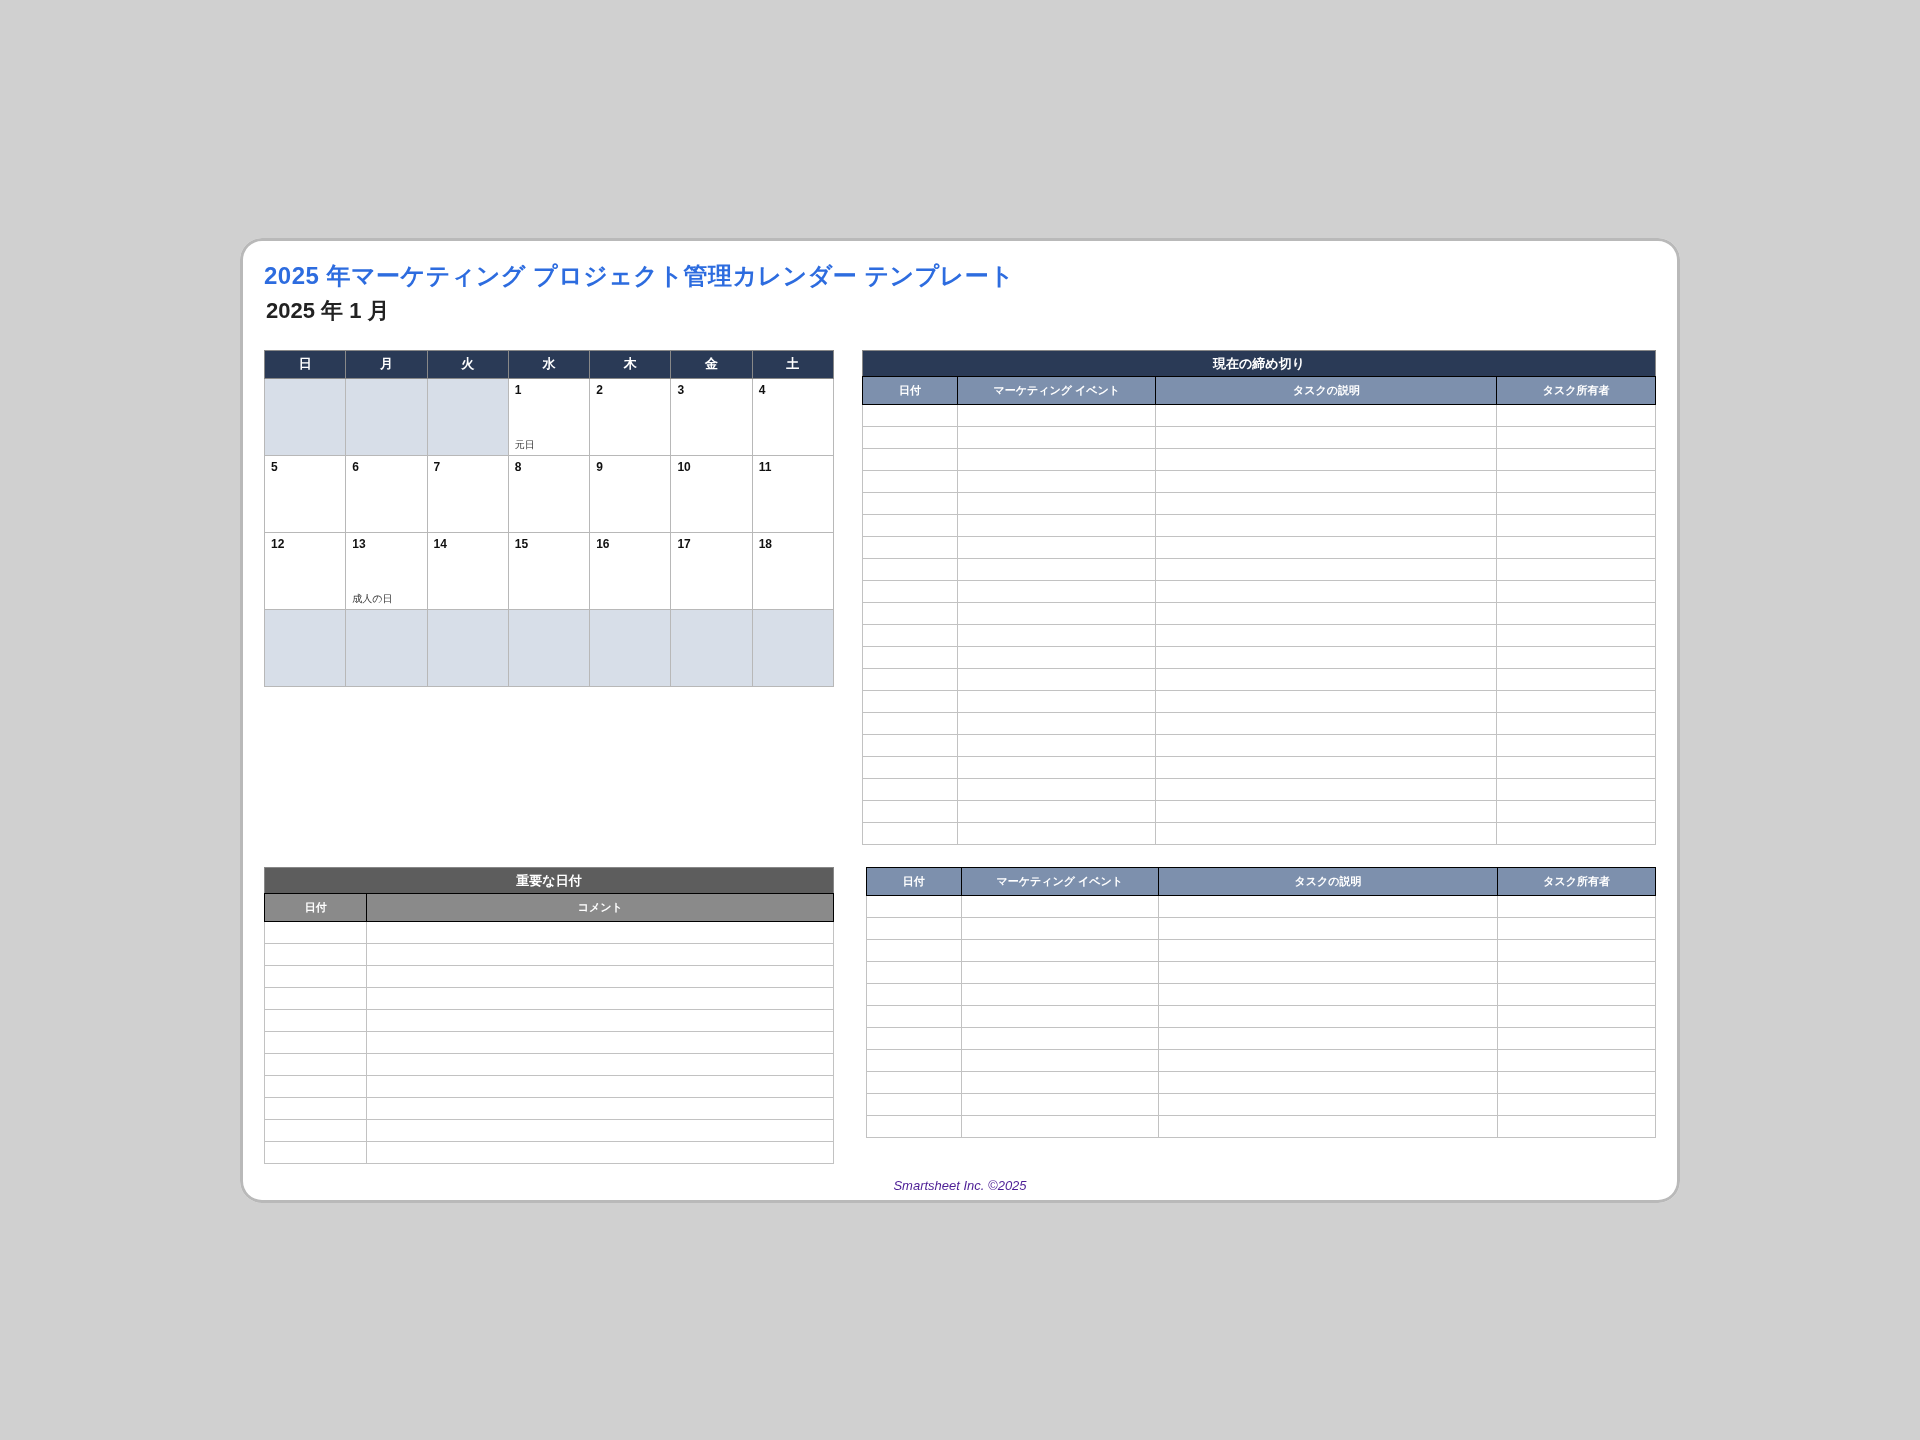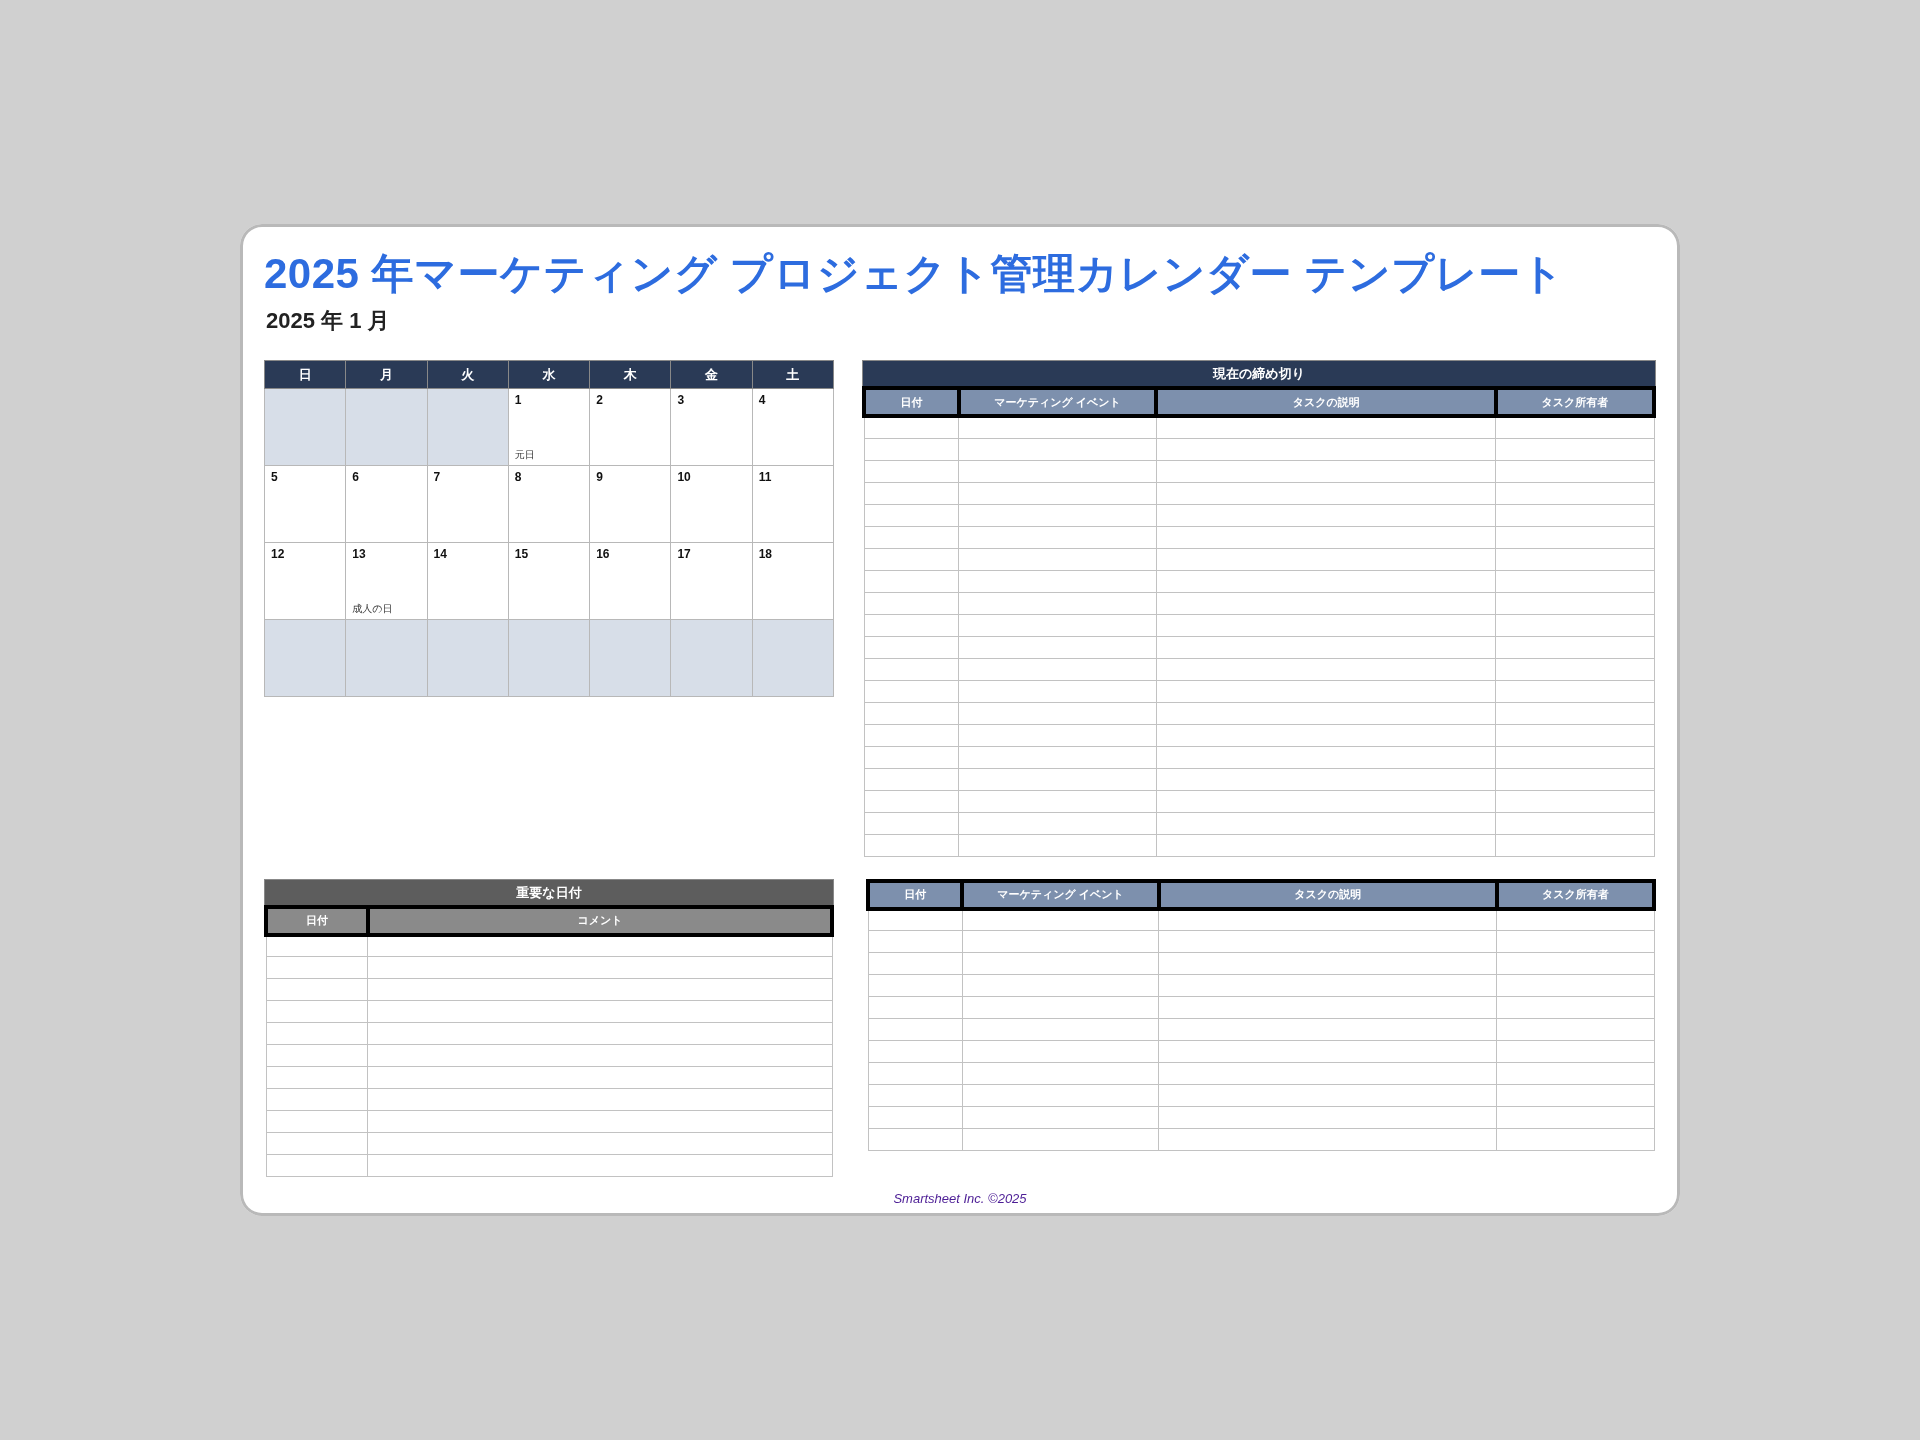--- a/index.html
+++ b/index.html
@@ -15,21 +15,21 @@
   .page {
     width: 1440px;
     background: #ffffff;
     border-radius: 22px;
     box-shadow: 0 0 0 3px #b9b9b9 inset;
     padding: 18px 24px 10px 24px;
     position: relative;
   }
   .title {
     color: #2d6cdf;
-    font-size: 42px;
+    font-size: 24px;
     font-weight: 700;
     margin: 4px 0 4px 0;
     letter-spacing: 0.5px;
   }
   .subtitle {
     color: #222;
     font-size: 22px;
     font-weight: 700;
     margin: 2px 0 24px 2px;
   }
@@ -103,21 +103,21 @@
     border-collapse: collapse;
     table-layout: fixed;
   }
   .grid th {
     background: #7d90ad;
     color: #fff;
     font-weight: 700;
     font-size: 11px;
     height: 28px;
     text-align: center;
-    border: 4px solid #000000;
+    border: 1px solid #000000;
   }
   .grid th.gray { background: #8a8a8a; }
   .grid td {
     border: 1px solid #c2c2c2;
     height: 22px;
     font-size: 11px;
     padding: 0 4px;
   }
   .footer {
     text-align: center;

